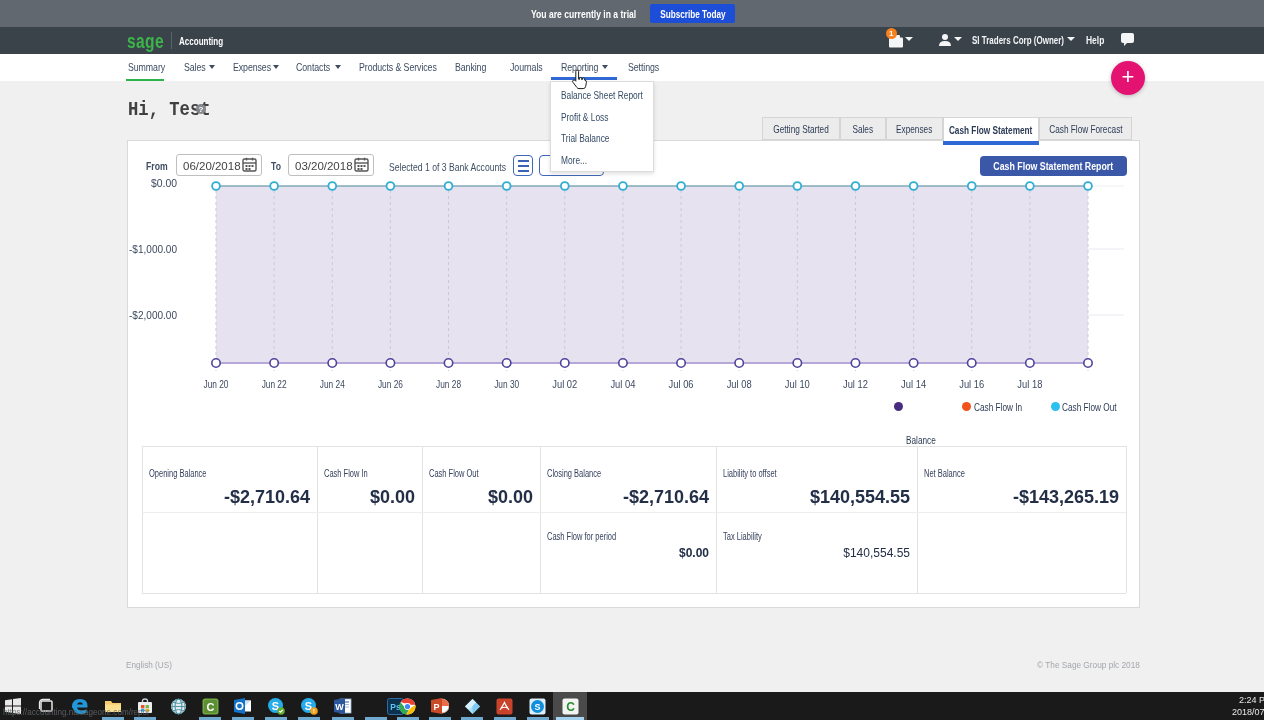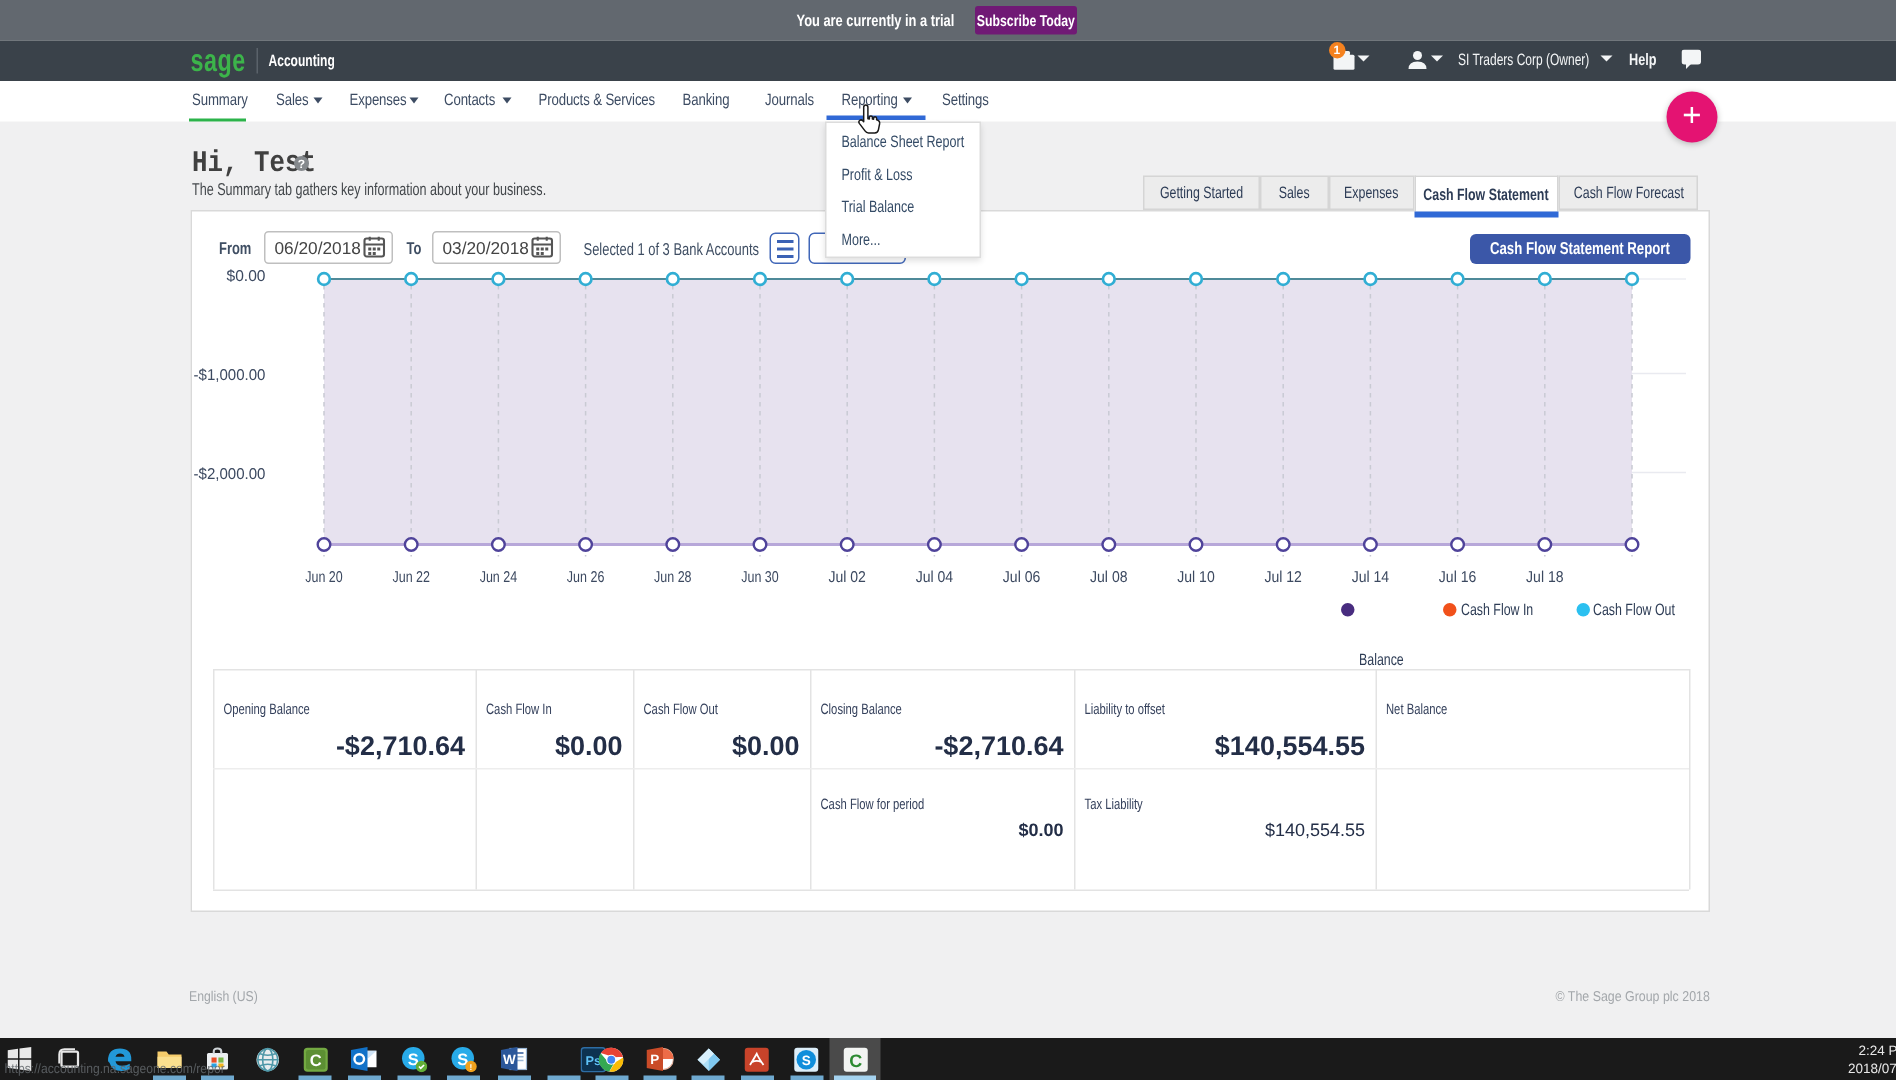--- a/index.html
+++ b/index.html
@@ -7,41 +7,41 @@
   body { font-family:"Liberation Sans", sans-serif; }
   #page { position:relative; width:1264px; height:720px; background:#f0f0f1; overflow:hidden; }
   .abs { position:absolute; }
   .ctr { display:flex; align-items:center; justify-content:center; }
 </style>
 </head>
 <body>
 <div id="page">
 <div class="abs" style="left:0;top:0;width:1264px;height:27px;background:#62686f;"></div>
 <div class="abs" style="left:531px;top:8px;font-size:11px;font-weight:700;color:#fff;letter-spacing:0px;white-space:nowrap;"><span style="display:inline-block;transform:scaleX(0.78);transform-origin:0 0;white-space:nowrap;">You are currently in a trial</span></div>
-<div class="abs ctr" style="left:650px;top:4px;width:68px;height:19px;background:#701a75;border-radius:2px;">
+<div class="abs ctr" style="left:650px;top:4px;width:85px;height:19px;background:#1d4ed8;border-radius:2px;">
       <span style="display:inline-block;transform:scaleX(0.78);white-space:nowrap;color:#fff;font-size:10.5px;font-weight:700;">Subscribe Today</span>
     </div>
 <div class="abs" style="left:0;top:27px;width:1264px;height:27px;background:#3a424a;"></div>
 <div class="abs" style="left:127px;top:29px;font-size:21px;font-weight:700;color:#3cb44a;letter-spacing:0.5px;white-space:nowrap;"><span style="display:inline-block;transform:scaleX(0.74);transform-origin:0 0;white-space:nowrap;">sage</span></div>
 <div class="abs" style="left:171px;top:32px;width:1px;height:17px;background:#5a626a;"></div>
 <div class="abs" style="left:179px;top:35px;font-size:11px;font-weight:700;color:#fff;letter-spacing:0px;white-space:nowrap;"><span style="display:inline-block;transform:scaleX(0.73);transform-origin:0 0;white-space:nowrap;">Accounting</span></div>
 <div class="abs" style="left:888px;top:34px;"><svg width="16" height="13" viewBox="0 0 16 13">
   <rect x="1" y="2.5" width="14" height="10" rx="1" fill="#f3f5f6"></rect>
   <rect x="4" y="0" width="8" height="3" rx="1" fill="#f3f5f6"></rect>
       </svg></div>
 <div class="abs ctr" style="left:885.5px;top:27.5px;width:11.5px;height:11.5px;border-radius:50%;background:#f5821f;">
       <span style="color:#fff;font-size:8px;font-weight:700;">1</span>
     </div>
 <div class="abs" style="left:905px;top:37px;width:0;height:0;border-left:4px solid transparent;border-right:4px solid transparent;border-top:4px solid #f3f5f6;"></div>
 <div class="abs" style="left:938px;top:33px;"><svg width="14" height="14" viewBox="0 0 14 14">
   <circle cx="7" cy="4" r="3" fill="#f3f5f6"></circle>
         <path d="M1 13 Q1 8 7 8 Q13 8 13 13 Z" fill="#f3f5f6"></path>
       </svg></div>
 <div class="abs" style="left:954px;top:37px;width:0;height:0;border-left:4px solid transparent;border-right:4px solid transparent;border-top:4px solid #f3f5f6;"></div>
-<div class="abs" style="left:972px;top:34px;font-size:11px;font-weight:400;color:#f3f5f6;letter-spacing:0px;white-space:nowrap;text-align:center;"><span style="display:inline-block;transform:scaleX(0.727);transform-origin:0 0;white-space:nowrap;">SI Traders Corp (Owner)</span></div>
+<div class="abs" style="left:972px;top:34px;font-size:11px;font-weight:700;color:#f3f5f6;letter-spacing:0px;white-space:nowrap;text-align:center;"><span style="display:inline-block;transform:scaleX(0.727);transform-origin:0 0;white-space:nowrap;">SI Traders Corp (Owner)</span></div>
 <div class="abs" style="left:1067px;top:37px;width:0;height:0;border-left:4px solid transparent;border-right:4px solid transparent;border-top:4px solid #f3f5f6;"></div>
 <div class="abs" style="left:1086px;top:34px;font-size:11px;font-weight:700;color:#f3f5f6;letter-spacing:0px;white-space:nowrap;"><span style="display:inline-block;transform:scaleX(0.77);transform-origin:0 0;white-space:nowrap;">Help</span></div>
 <div class="abs" style="left:1121px;top:33px;"><svg width="13" height="14" viewBox="0 0 13 14">
   <rect x="0" y="0" width="13" height="10" rx="2" fill="#f3f5f6"></rect>
         <path d="M3 9 L3 13 L7 9 Z" fill="#f3f5f6"></path>
       </svg></div>
 <div class="abs" style="left:0;top:54px;width:1264px;height:27px;background:#ffffff;"></div>
 <div class="abs" style="left:127.8px;top:61px;font-size:11px;font-weight:400;color:#3d4c63;letter-spacing:-0.1px;white-space:nowrap;"><span style="display:inline-block;transform:scaleX(0.8);transform-origin:0 0;white-space:nowrap;">Summary</span></div>
 <div class="abs" style="left:184px;top:61px;font-size:11px;font-weight:400;color:#3d4c63;letter-spacing:-0.1px;white-space:nowrap;"><span style="display:inline-block;transform:scaleX(0.8);transform-origin:0 0;white-space:nowrap;">Sales</span></div>
 <div class="abs" style="left:233px;top:61px;font-size:11px;font-weight:400;color:#3d4c63;letter-spacing:-0.1px;white-space:nowrap;"><span style="display:inline-block;transform:scaleX(0.8);transform-origin:0 0;white-space:nowrap;">Expenses</span></div>
@@ -54,21 +54,20 @@
 <div class="abs" style="left:208.5px;top:65px;width:0;height:0;border-left:3.5px solid transparent;border-right:3.5px solid transparent;border-top:4px solid #3d4c63;"></div>
 <div class="abs" style="left:272.5px;top:65px;width:0;height:0;border-left:3.5px solid transparent;border-right:3.5px solid transparent;border-top:4px solid #3d4c63;"></div>
 <div class="abs" style="left:334.5px;top:65px;width:0;height:0;border-left:3.5px solid transparent;border-right:3.5px solid transparent;border-top:4px solid #3d4c63;"></div>
 <div class="abs" style="left:602.0px;top:65px;width:0;height:0;border-left:3.5px solid transparent;border-right:3.5px solid transparent;border-top:4px solid #3d4c63;"></div>
 <div class="abs" style="left:126px;top:78.5px;width:38px;height:2.5px;background:#2cb34b;"></div>
 <div class="abs" style="left:551px;top:76.5px;width:66px;height:3.5px;background:#3069d6;"></div>
 <div class="abs" style="left:128px;top:98px;font-size:20px;font-weight:700;color:#404040;letter-spacing:0px;white-space:nowrap;font-family:Liberation Mono, monospace;"><span style="display:inline-block;transform:scaleX(0.86);transform-origin:0 0;white-space:nowrap;">Hi, Test</span></div>
 <div class="abs ctr" style="left:196px;top:104px;width:10px;height:10px;border-radius:50%;background:#85898d;">
       <span style="color:#fff;font-size:8px;font-weight:700;">?</span>
     </div>
-<div class="abs" style="left:128px;top:121px;font-size:11.5px;font-weight:400;color:#43474b;letter-spacing:0px;white-space:nowrap;"><span style="display:inline-block;transform:scaleX(0.73);transform-origin:0 0;white-space:nowrap;">The Summary tab gathers key information about your business.</span></div>
 <div class="abs" style="left:127px;top:140px;width:1013px;height:468px;background:#fff;border:1px solid #d9d9d9;"></div>
 <div class="abs ctr" style="left:762px;top:117px;width:78px;height:23px;background:#ececec;border:1px solid #d5d5d5;">
       <span style="display:inline-block;transform:scaleX(0.75);white-space:nowrap;font-size:11px;font-weight:400;color:#2c3b55;">Getting Started</span>
     </div>
 <div class="abs ctr" style="left:840px;top:117px;width:46px;height:23px;background:#ececec;border:1px solid #d5d5d5;">
       <span style="display:inline-block;transform:scaleX(0.75);white-space:nowrap;font-size:11px;font-weight:400;color:#2c3b55;">Sales</span>
     </div>
 <div class="abs ctr" style="left:886px;top:117px;width:57px;height:23px;background:#ececec;border:1px solid #d5d5d5;">
       <span style="display:inline-block;transform:scaleX(0.75);white-space:nowrap;font-size:11px;font-weight:400;color:#2c3b55;">Expenses</span>
     </div>
@@ -215,20 +214,21 @@
 <div class="abs" style="left:181.7px;top:22px;font-size:10px;font-weight:400;color:#35415c;letter-spacing:0px;white-space:nowrap;"><span style="display:inline-block;transform:scaleX(0.75);transform-origin:0 0;white-space:nowrap;">Cash Flow In</span></div>
 <div class="abs" style="left:286.8px;top:22px;font-size:10px;font-weight:400;color:#35415c;letter-spacing:0px;white-space:nowrap;"><span style="display:inline-block;transform:scaleX(0.75);transform-origin:0 0;white-space:nowrap;">Cash Flow Out</span></div>
 <div class="abs" style="left:404.8px;top:22px;font-size:10px;font-weight:400;color:#35415c;letter-spacing:0px;white-space:nowrap;"><span style="display:inline-block;transform:scaleX(0.75);transform-origin:0 0;white-space:nowrap;">Closing Balance</span></div>
 <div class="abs" style="left:581px;top:22px;font-size:10px;font-weight:400;color:#35415c;letter-spacing:0px;white-space:nowrap;"><span style="display:inline-block;transform:scaleX(0.75);transform-origin:0 0;white-space:nowrap;">Liability to offset</span></div>
 <div class="abs" style="left:782px;top:22px;font-size:10px;font-weight:400;color:#35415c;letter-spacing:0px;white-space:nowrap;"><span style="display:inline-block;transform:scaleX(0.75);transform-origin:0 0;white-space:nowrap;">Net Balance</span></div>
 <div class="abs" style="left:0px;top:41px;width:168px;text-align:right;font-size:18px;color:#232e47;font-weight:600;">-$2,710.64</div>
 <div class="abs" style="left:175px;top:41px;width:98px;text-align:right;font-size:18px;color:#232e47;font-weight:600;">$0.00</div>
 <div class="abs" style="left:280px;top:41px;width:111px;text-align:right;font-size:18px;color:#232e47;font-weight:600;">$0.00</div>
 <div class="abs" style="left:398px;top:41px;width:169px;text-align:right;font-size:18px;color:#232e47;font-weight:600;">-$2,710.64</div>
 <div class="abs" style="left:575px;top:41px;width:193px;text-align:right;font-size:18px;color:#232e47;font-weight:600;">$140,554.55</div>
+<div class="abs" style="left:776px;top:41px;width:201px;text-align:right;font-size:18px;color:#232e47;font-weight:600;">-$143,265.19</div>
 <div class="abs" style="left:404.8px;top:85px;font-size:10px;font-weight:400;color:#35415c;letter-spacing:0px;white-space:nowrap;"><span style="display:inline-block;transform:scaleX(0.75);transform-origin:0 0;white-space:nowrap;">Cash Flow for period</span></div>
 <div class="abs" style="left:398px;top:100px;width:169px;text-align:right;font-size:12px;color:#232e47;font-weight:700;">$0.00</div>
 <div class="abs" style="left:581px;top:85px;font-size:10px;font-weight:400;color:#35415c;letter-spacing:0px;white-space:nowrap;"><span style="display:inline-block;transform:scaleX(0.75);transform-origin:0 0;white-space:nowrap;">Tax Liability</span></div>
 <div class="abs" style="left:575px;top:100px;width:193px;text-align:right;font-size:12px;color:#232e47;font-weight:400;">$140,554.55</div>
 </div>
 <div class="abs" style="left:550px;top:81px;width:104px;height:91px;background:#fff;border:1px solid #dcdcdc;box-shadow:0 2px 4px rgba(0,0,0,0.12);"></div>
 <div class="abs" style="left:561px;top:89px;font-size:11px;font-weight:400;color:#344b66;letter-spacing:0px;white-space:nowrap;"><span style="display:inline-block;transform:scaleX(0.76);transform-origin:0 0;white-space:nowrap;">Balance Sheet Report</span></div>
 <div class="abs" style="left:561px;top:110.5px;font-size:11px;font-weight:400;color:#344b66;letter-spacing:0px;white-space:nowrap;"><span style="display:inline-block;transform:scaleX(0.76);transform-origin:0 0;white-space:nowrap;">Profit &amp; Loss</span></div>
 <div class="abs" style="left:561px;top:132px;font-size:11px;font-weight:400;color:#344b66;letter-spacing:0px;white-space:nowrap;"><span style="display:inline-block;transform:scaleX(0.76);transform-origin:0 0;white-space:nowrap;">Trial Balance</span></div>
 <div class="abs" style="left:561px;top:153.5px;font-size:11px;font-weight:400;color:#344b66;letter-spacing:0px;white-space:nowrap;"><span style="display:inline-block;transform:scaleX(0.76);transform-origin:0 0;white-space:nowrap;">More...</span></div>

